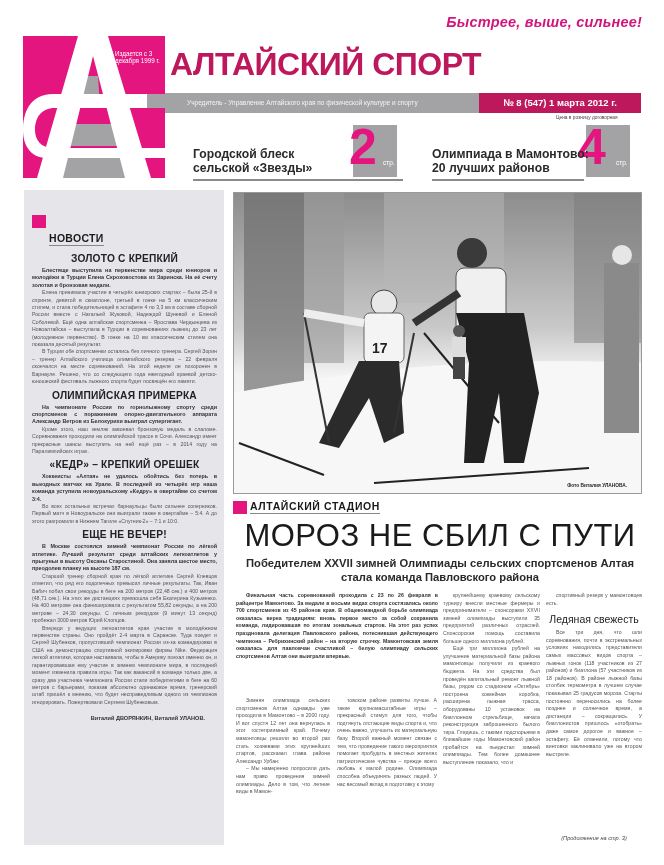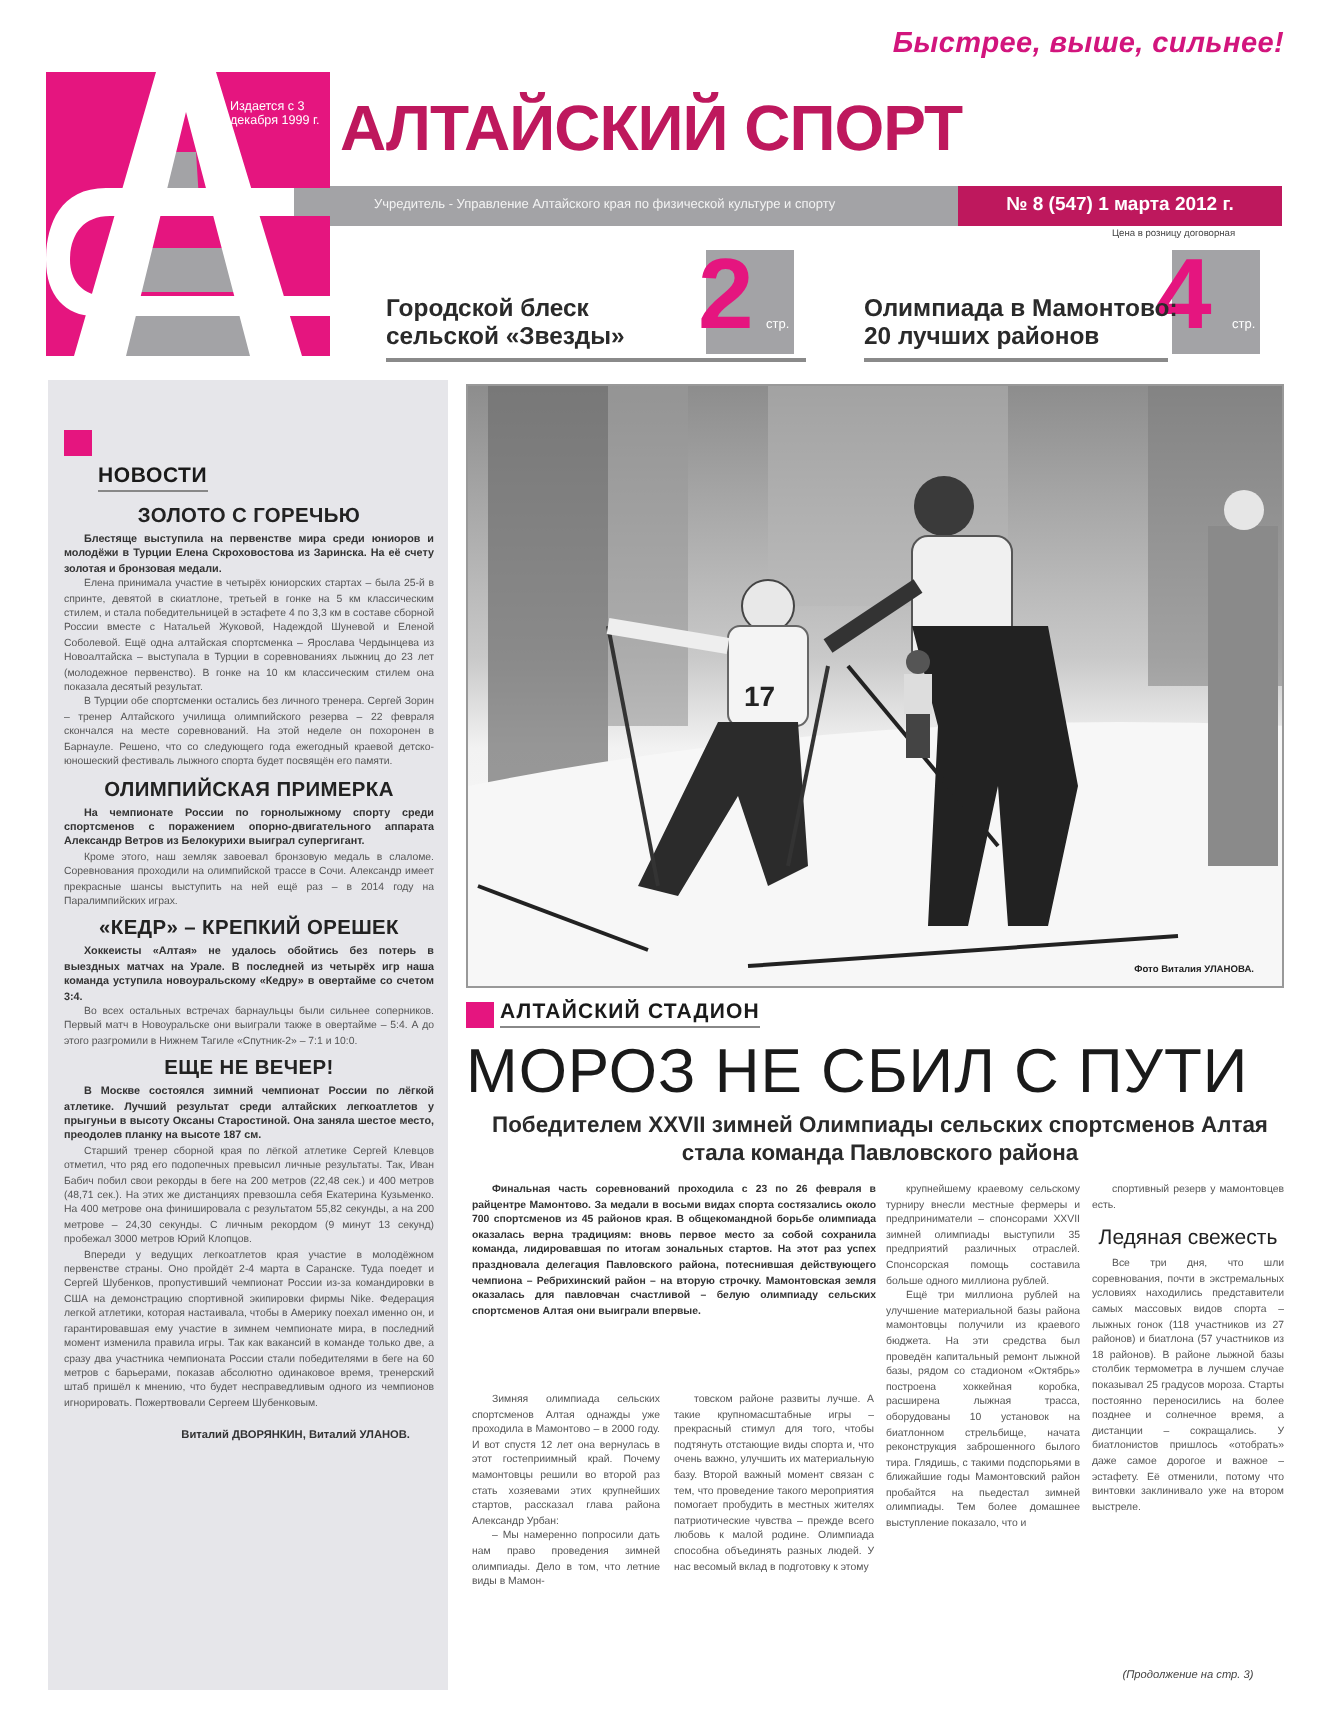--- a/index.html
+++ b/index.html
@@ -41,21 +41,21 @@
 
   
   .photo { left: 233px; top: 192px; width: 409px; height: 302px; border: 1px solid #999; overflow: hidden; background: #ddd; }
   .photo-credit { position: absolute; right: 14px; bottom: 5px; font-size: 4.8px; color: #222; font-weight: bold; }
 
   
   .rubric2 { left: 233px; top: 500px; display: flex; align-items: center; gap: 3px; }
   .rubric2 .sq { width: 14px; height: 13px; background: #e5157f; }
   .rubric2 .rt { font-weight: bold; font-size: 10.5px; letter-spacing: 0.6px; color: #1a1a1a; border-bottom: 1.5px solid #888; padding-bottom: 1px; }
 
-  .headline { left: 233px; top: 518px; width: 414px; text-align: left; font-size: 31px; line-height: 36px; letter-spacing: 0.5px; color: #1a1a1a; }
+  .headline { left: 233px; top: 518px; width: 414px; text-align: center; font-size: 31px; line-height: 36px; letter-spacing: 0.5px; color: #1a1a1a; }
   .subhead { left: 230px; top: 556px; width: 420px; text-align: center; font-weight: bold; font-size: 11.2px; line-height: 14px; color: #2a2a2a; }
 
   .col { font-size: 5.2px; line-height: 7.6px; text-align: justify; color: #555; }
   .col p { text-indent: 10px; }
   .lead-bold { left: 236px; top: 592px; width: 202px; font-weight: bold; color: #333; }
   .sub-h { font-weight: normal; font-size: 10.5px; line-height: 13px; color: #222; margin: 2px 0 3px; }
   .sub-h.center { text-align: center; }
   .c1 { left: 236px; top: 697px; width: 94px; }
   .c2 { left: 337px; top: 697px; width: 100px; }
   .c3 { left: 443px; top: 592px; width: 97px; }
@@ -108,21 +108,21 @@
   <div class="tline" style="left:0; width:152px;"></div>
 </div>
 
 <div class="abs news-col">
   <div class="rubric">
     <span class="sq"></span>
     <span class="rt">НОВОСТИ</span>
   </div>
 
   <div>
-    <div class="news-head">ЗОЛОТО С ГОРЕЧЬЮ</div>
+    <div class="news-head">ЗОЛОТО С КРЕПКИЙ</div>
     <p class="news-lead">Блестяще выступила на первенстве мира среди юниоров и молодёжи в Турции Елена Скроховостова из Заринска. На её счету золотая и бронзовая медали.</p>
     <p class="news-body">Елена принимала участие в четырёх юниорских стартах – была 25-й в спринте, девятой в скиатлоне, третьей в гонке на 5 км классическим стилем, и стала победительницей в эстафете 4 по 3,3 км в составе сборной России вместе с Натальей Жуковой, Надеждой Шуневой и Еленой Соболевой. Ещё одна алтайская спортсменка – Ярослава Чердынцева из Новоалтайска – выступала в Турции в соревнованиях лыжниц до 23 лет (молодежное первенство). В гонке на 10 км классическим стилем она показала десятый результат.</p>
     <p class="news-body">В Турции обе спортсменки остались без личного тренера. Сергей Зорин – тренер Алтайского училища олимпийского резерва – 22 февраля скончался на месте соревнований. На этой неделе он похоронен в Барнауле. Решено, что со следующего года ежегодный краевой детско-юношеский фестиваль лыжного спорта будет посвящён его памяти.</p>
   </div>
 
   <div style="margin-top:4px;">
     <div class="news-head">ОЛИМПИЙСКАЯ ПРИМЕРКА</div>
     <p class="news-lead">На чемпионате России по горнолыжному спорту среди спортсменов с поражением опорно-двигательного аппарата Александр Ветров из Белокурихи выиграл супергигант.</p>
     <p class="news-body">Кроме этого, наш земляк завоевал бронзовую медаль в слаломе. Соревнования проходили на олимпийской трассе в Сочи. Александр имеет прекрасные шансы выступить на ней ещё раз – в 2014 году на Паралимпийских играх.</p>
   </div>

